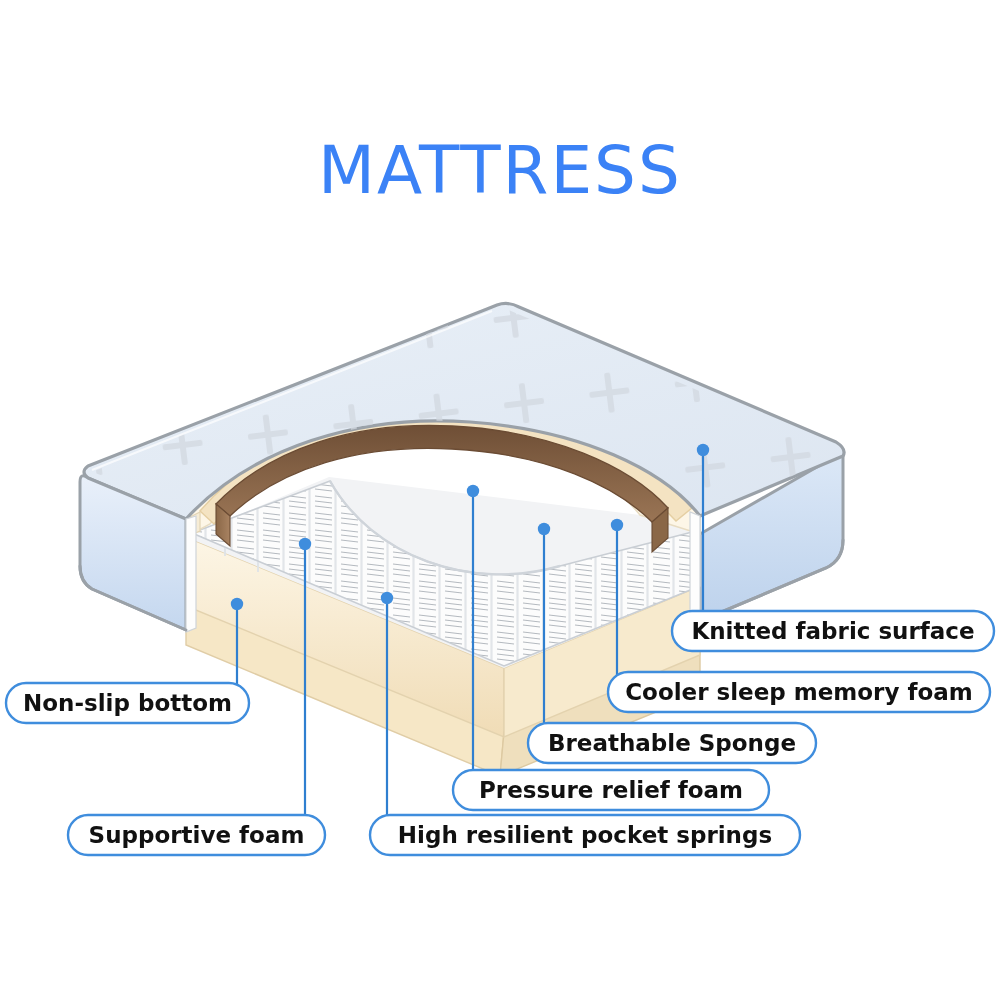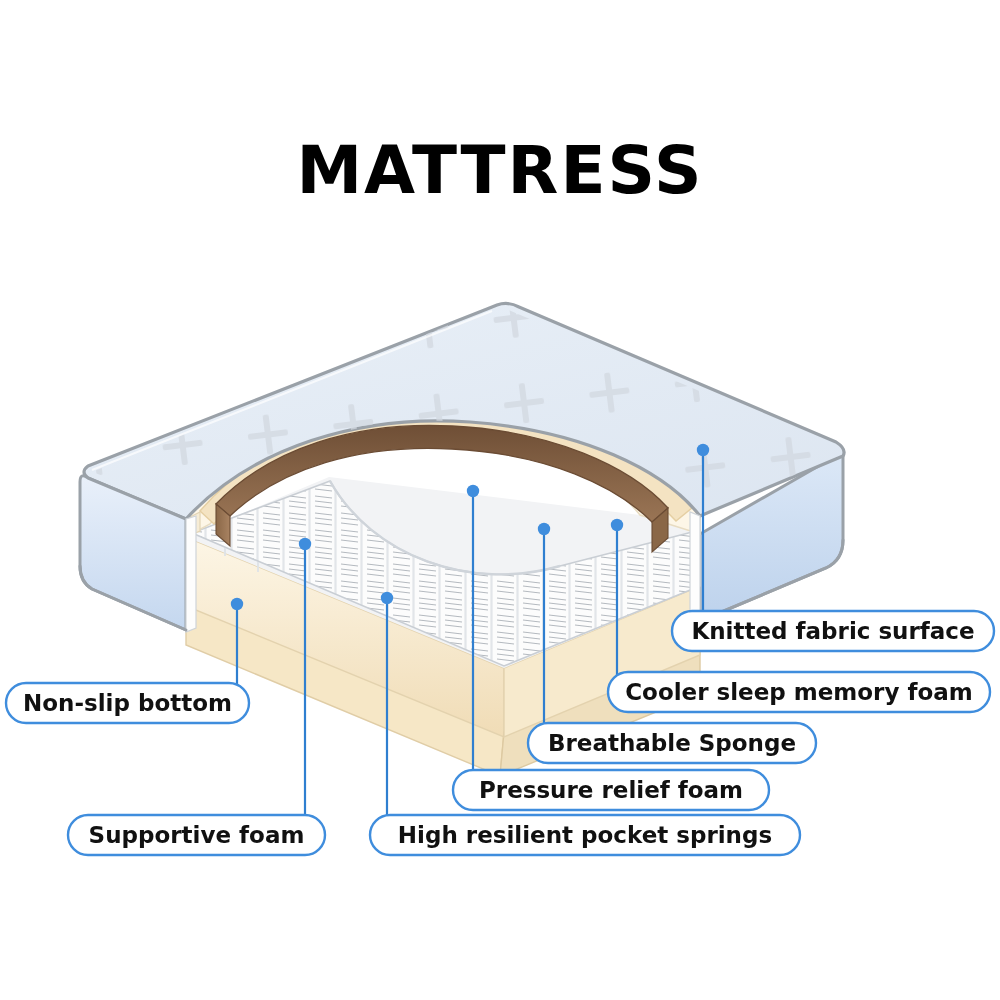--- a/index.html
+++ b/index.html
@@ -21,23 +21,23 @@
     height: 1000px;
   }
   .title {
     position: absolute;
     left: 0;
     top: 132px;
     width: 1000px;
     text-align: center;
     font-family: "DejaVu Sans", sans-serif;
     font-size: 66px;
-    font-weight: bold;
+    font-weight: normal;
     letter-spacing: 2px;
-    color: #000000;
+    color: #3b82f6;
     user-select: none;
   }
   svg { display: block; }
   .lbl-text {
     font-family: "DejaVu Sans", sans-serif;
     font-weight: bold;
     font-size: 23px;
     fill: #111111;
     dominant-baseline: middle;
   }

